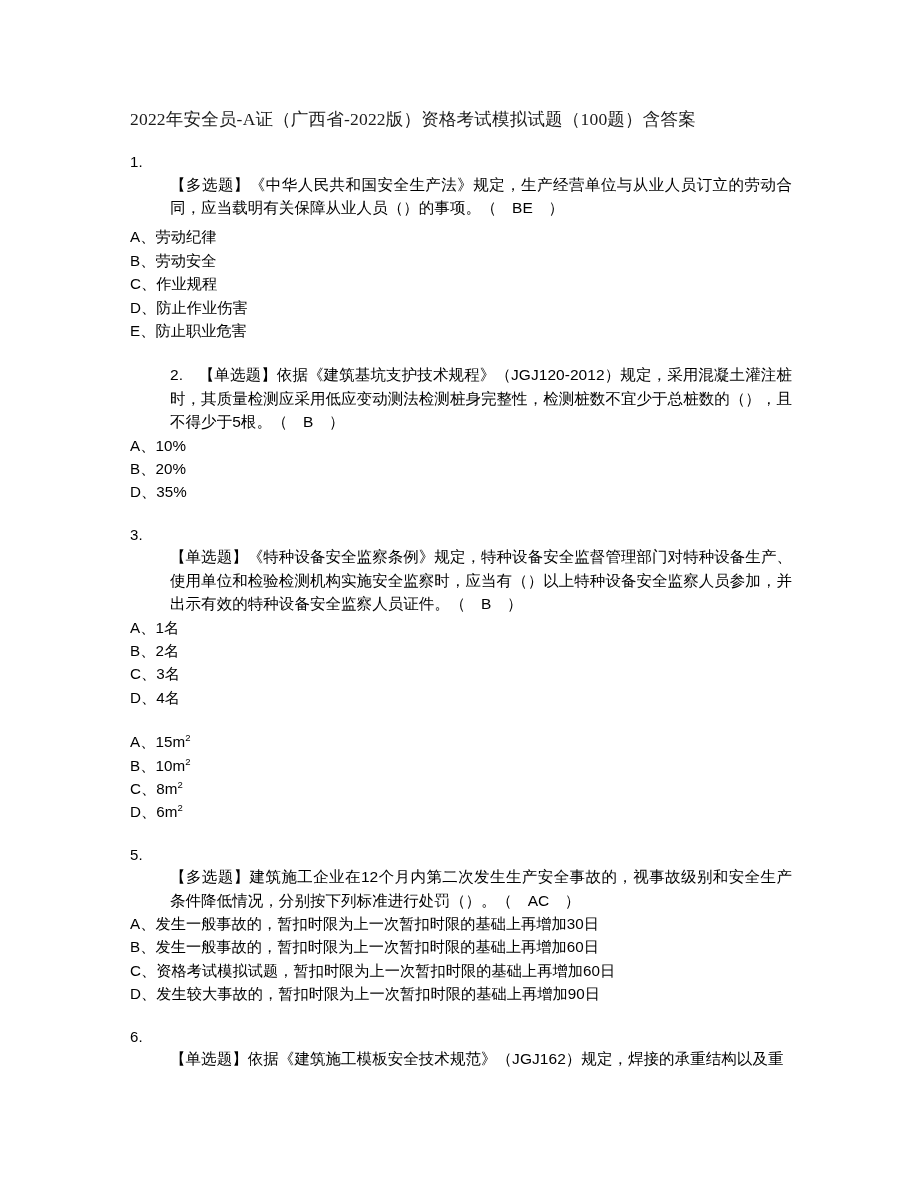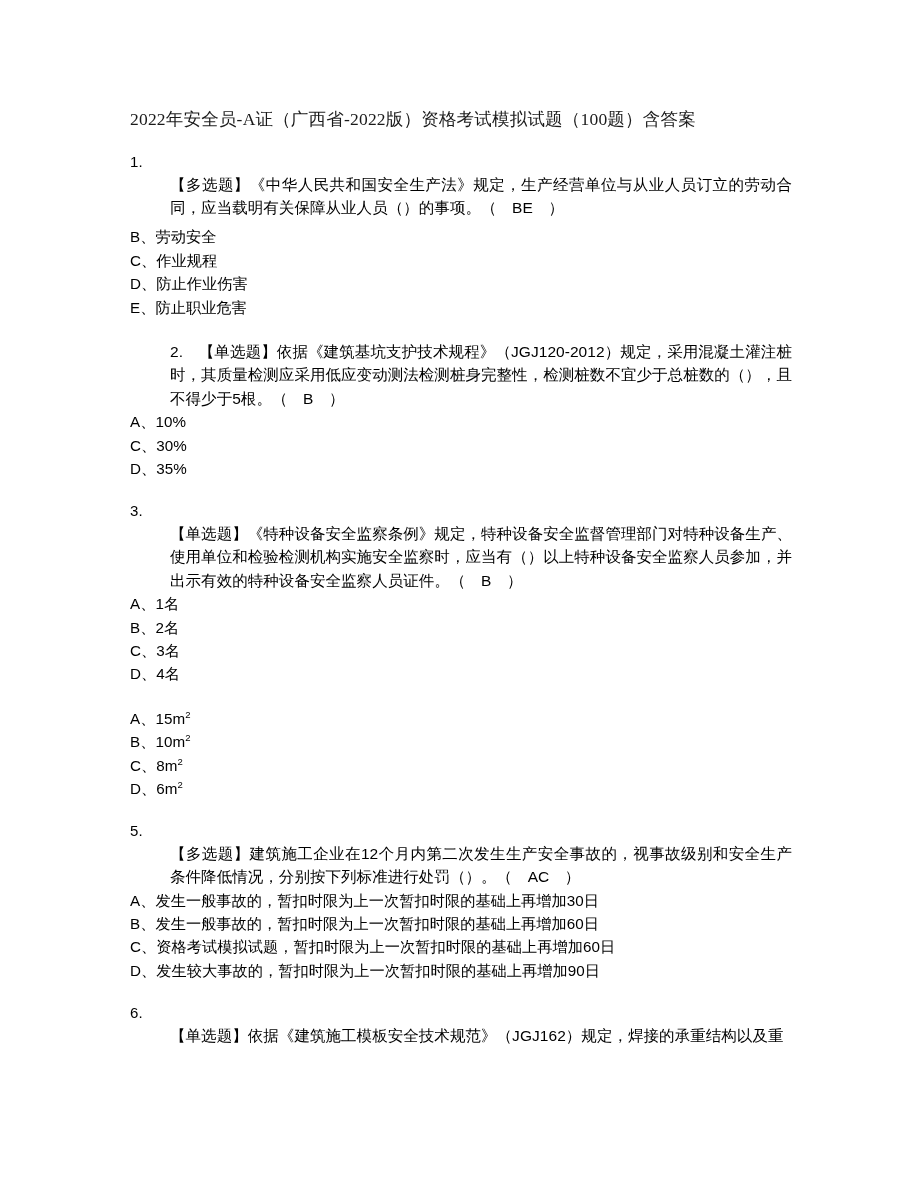--- a/index.html
+++ b/index.html
@@ -98,30 +98,31 @@
 <div class="page">
 
   <div class="doc-title">2022年安全员-A证（广西省-2022版）资格考试模拟试题（100题）含答案</div>
 
   <div class="content">
 
     <div class="question-block">
       <div class="q-num">1.</div>
       <div class="q-stem">【多选题】《中华人民共和国安全生产法》规定，生产经营单位与从业人员订立的劳动合同，应当载明有关保障从业人员（）的事项。（　BE　）</div>
       <div class="spacer-6"></div>
+      <div class="opt"><span>A、</span><span>劳动纪律</span></div>
       <div class="opt"><span>B、</span><span>劳动安全</span></div>
       <div class="opt"><span>C、</span><span>作业规程</span></div>
       <div class="opt"><span>D、</span><span>防止作业伤害</span></div>
       <div class="opt"><span>E、</span><span>防止职业危害</span></div>
     </div>
 
     <div class="question-block">
       <div class="q-stem inline-num">2.　【单选题】依据《建筑基坑支护技术规程》（JGJ120-2012）规定，采用混凝土灌注桩时，其质量检测应采用低应变动测法检测桩身完整性，检测桩数不宜少于总桩数的（），且不得少于5根。（　B　）</div>
       <div class="opt"><span>A、</span><span>10%</span></div>
-      <div class="opt"><span>C、</span><span>30%</span></div>
+      <div class="opt"><span>B、</span><span>20%</span></div>
       <div class="opt"><span>D、</span><span>35%</span></div>
     </div>
 
     <div class="question-block">
       <div class="q-num">3.</div>
       <div class="q-stem">【单选题】《特种设备安全监察条例》规定，特种设备安全监督管理部门对特种设备生产、使用单位和检验检测机构实施安全监察时，应当有（）以上特种设备安全监察人员参加，并出示有效的特种设备安全监察人员证件。（　B　）</div>
       <div class="opt"><span>A、</span><span>1名</span></div>
       <div class="opt"><span>B、</span><span>2名</span></div>
       <div class="opt"><span>C、</span><span>3名</span></div>
       <div class="opt"><span>D、</span><span>4名</span></div>

